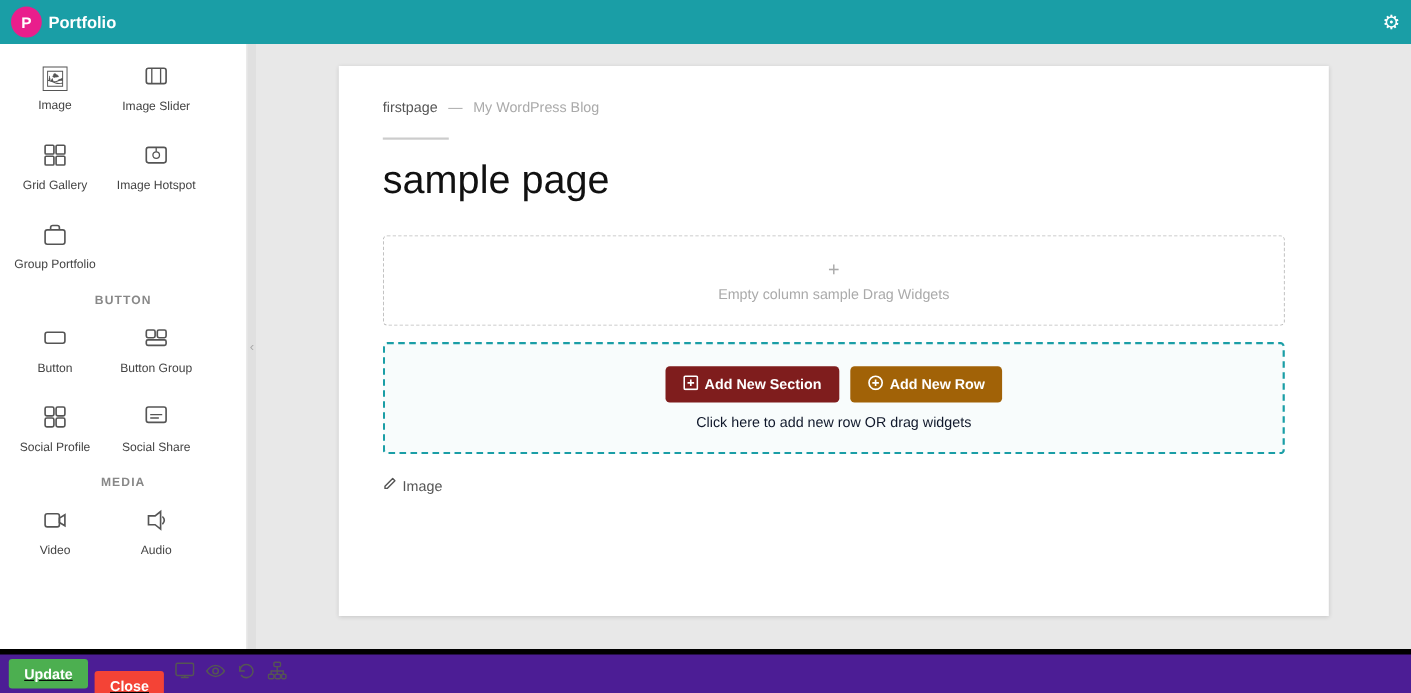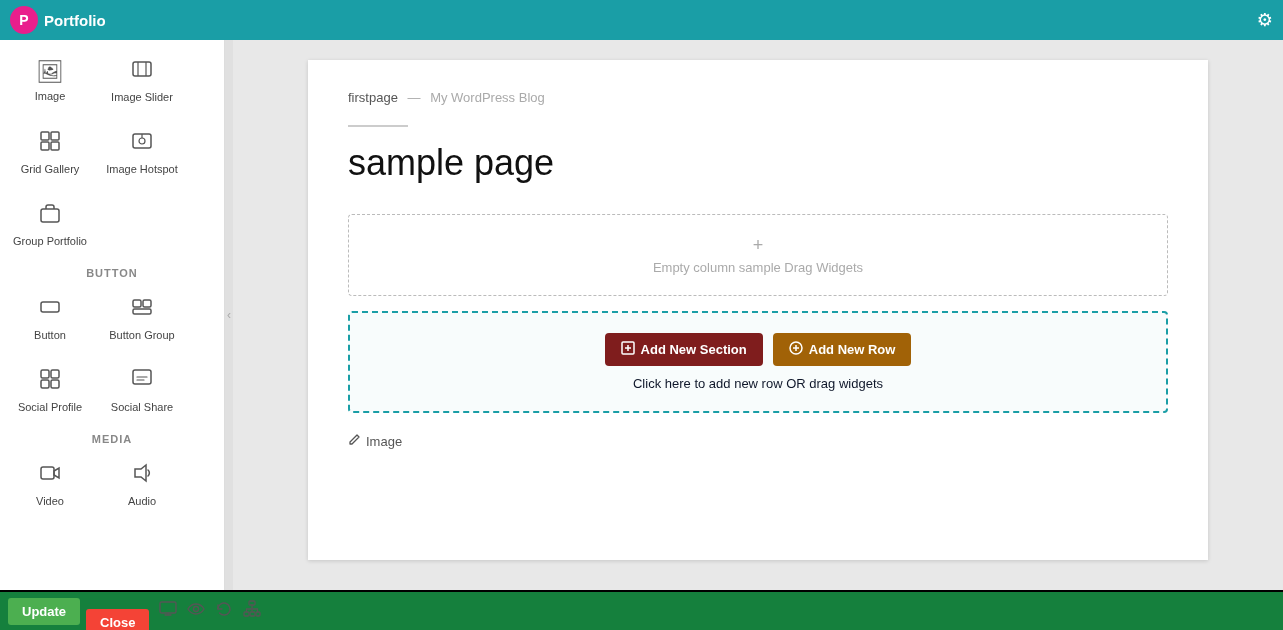--- a/index.html
+++ b/index.html
@@ -218,27 +218,28 @@
       gap: 5px;
       color: #555;
       font-size: 13px;
       cursor: pointer;
       margin-top: 10px;
     }
 
     
     .bottom-bar {
       height: 40px;
-      background: #15803d;
-      border-top: 2px solid #000000;
+      background: #4c1d95;
+      border-top: 5px solid #000000;
       display: flex;
       align-items: center;
       padding: 0 8px;
       gap: 6px;
       flex-shrink: 0;
+      text-decoration: underline;
     }
     .btn-update {
       background: #4caf50;
       color: white;
       border: none;
       padding: 6px 14px;
       border-radius: 3px;
       font-size: 13px;
       font-weight: bold;
       cursor: pointer;

